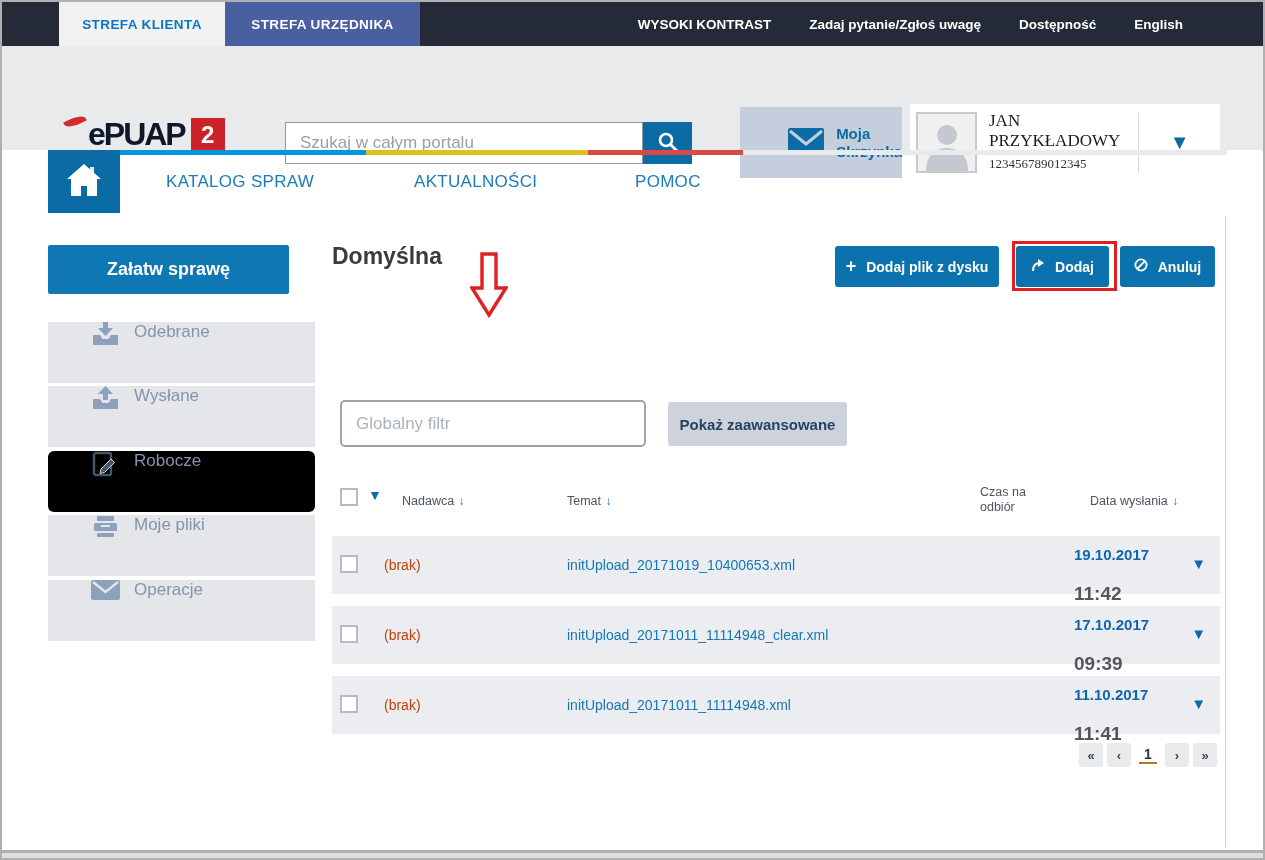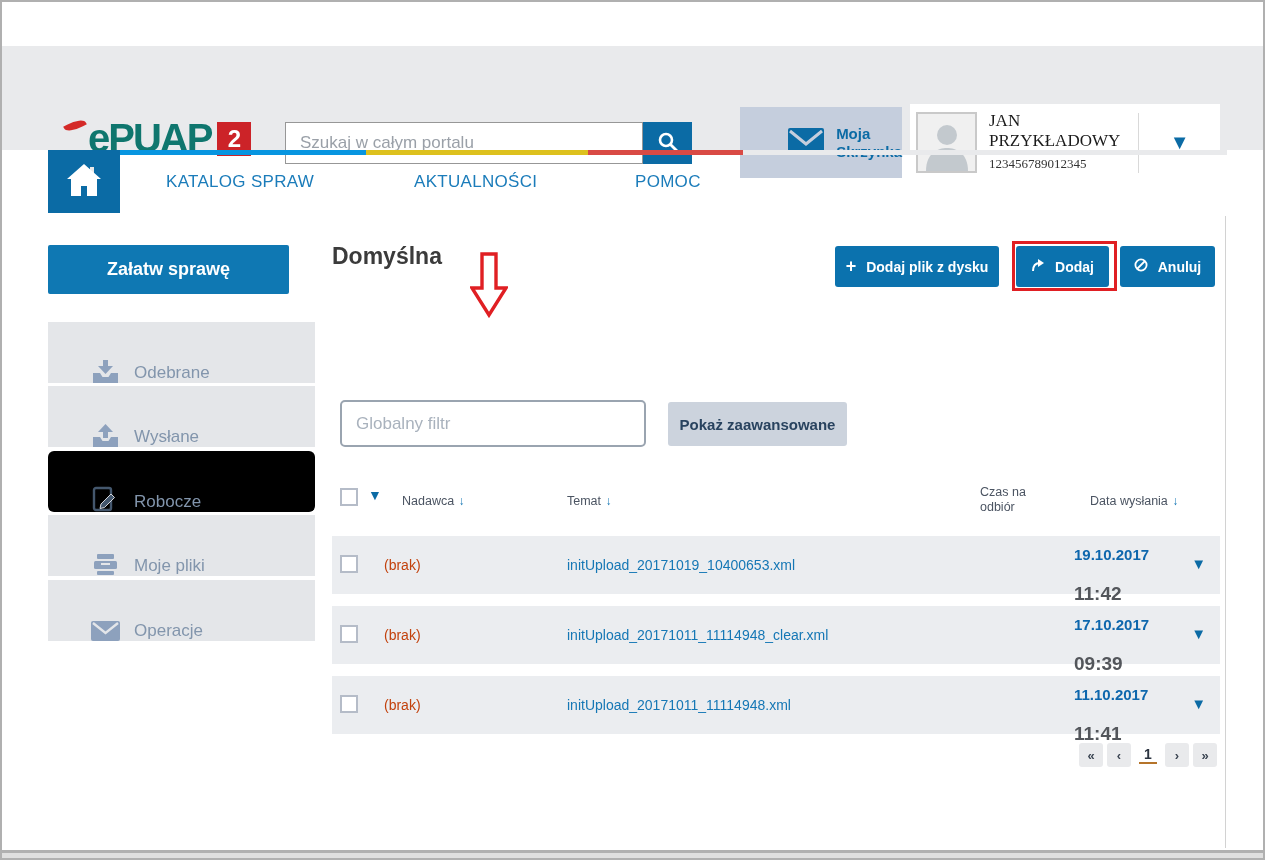--- a/index.html
+++ b/index.html
@@ -17,21 +17,21 @@
   .tab-official { width:195px; background:#4a5f9f; color:#ffffff; }
   .toplinks { position:absolute; right:80px; top:0; height:44px; display:flex;
               align-items:center; gap:38px; }
   .toplink { color:#ffffff; font-size:13.5px; font-weight:bold; cursor:pointer; white-space:nowrap; }
 
   
   .headerband { position:absolute; left:0; top:44px; width:100%; height:104px; background:#e9eaec; }
   .logo { position:absolute; left:62px; top:70px; display:flex; align-items:center; cursor:pointer; }
   .logo-swoosh { width:22px; height:9px; background:#d42a28; border-radius:0 80% 0 80%;
                  transform:rotate(-28deg); margin:-26px 2px 0 0; }
-  .logo-text { font-size:40px; font-weight:bold; color:#0f766e; letter-spacing:-2px; }
+  .logo-text { font-size:32px; font-weight:bold; color:#0f172a; letter-spacing:-2px; }
   .logo-badge { width:34px; height:34px; background:#cc2328; color:#fff; font-size:24px;
                 font-weight:bold; display:flex; align-items:center; justify-content:center;
                 margin-left:6px; }
   .search-wrap { position:absolute; left:283px; top:76px; display:flex; }
   .search-input { width:358px; height:42px; border:1px solid #979797; background:#fff;
                   font-family:"Liberation Sans",sans-serif;
                   font-size:17px; color:#ec4899; padding:0 14px; outline:none; }
   .search-input::placeholder { color:#9aa0a8; }
   .search-btn { width:49px; height:42px; background:#0b6ba5; border:none; cursor:pointer;
                 display:flex; align-items:center; justify-content:center; }
@@ -53,21 +53,21 @@
   .homebtn { position:absolute; left:46px; top:148px; width:72px; height:63px; background:#0b6ba5;
              display:flex; align-items:center; justify-content:center; cursor:pointer; }
   .navlink { position:absolute; top:170px; font-size:17px; color:#1b7cba; cursor:pointer;
              letter-spacing:.3px; }
 
   
   .sb-action { position:absolute; left:46px; top:243px; width:241px; height:49px; background:#0f78b3;
                color:#fff; font-size:18px; font-weight:bold; display:flex; align-items:center;
                justify-content:center; cursor:pointer; border-radius:2px; }
   .sb-item { position:absolute; left:46px; width:267px; height:61px; background:#e4e6e9;
-             display:flex; align-items:flex-end; cursor:pointer; }
+             display:flex; align-items:flex-start; cursor:pointer; }
   .sb-item.active { background:#000000;border-radius:6px; }
   .sb-icon { width:30px; margin-left:42px; display:flex; justify-content:center; }
   .sb-label { margin-left:14px; font-size:17px; color:#8295ac; }
 
   
   .main { position:absolute; left:330px; top:210px; width:888px; height:640px; }
   .title { position:absolute; left:0; top:31px; font-size:23px; font-weight:bold; color:#3b3b3b; }
   .blue-btn { position:absolute; top:34px; height:41px; background:#0b72ae; border:none;
               border-radius:3px; color:#fff; font-weight:bold; font-size:14px; cursor:pointer;
               display:flex; align-items:center; justify-content:center; gap:10px;
@@ -110,20 +110,31 @@
                 border-bottom:2px solid #b5742a; cursor:pointer; margin:0 4px; }
   .vline { position:absolute; left:1223px; top:214px; width:1px; height:632px; background:#d2d2d2; }
   .bottom-outside { position:absolute; left:0; right:0; bottom:0; height:8px; background:#dfdfdf;
                     border-top:3px solid #b0b0b0; }
 </style>
 </head>
 <body>
 
 <div class="page">
 
+  <div class="topbar">
+    <div class="topbar-spacer"></div>
+    <div class="tab tab-client">STREFA KLIENTA</div>
+    <div class="tab tab-official">STREFA URZĘDNIKA</div>
+    <div class="toplinks">
+      <span class="toplink">WYSOKI KONTRAST</span>
+      <span class="toplink">Zadaj pytanie/Zgłoś uwagę</span>
+      <span class="toplink">Dostępność</span>
+      <span class="toplink">English</span>
+    </div>
+  </div>
 
   <div class="headerband">
     <div class="logo">
       <span class="logo-swoosh"></span>
       <span class="logo-text">ePUAP</span>
       <span class="logo-badge">2</span>
     </div>
     <div class="search-wrap">
       <input class="search-input" type="text" placeholder="Szukaj w całym portalu" style="">
       <button class="search-btn">

